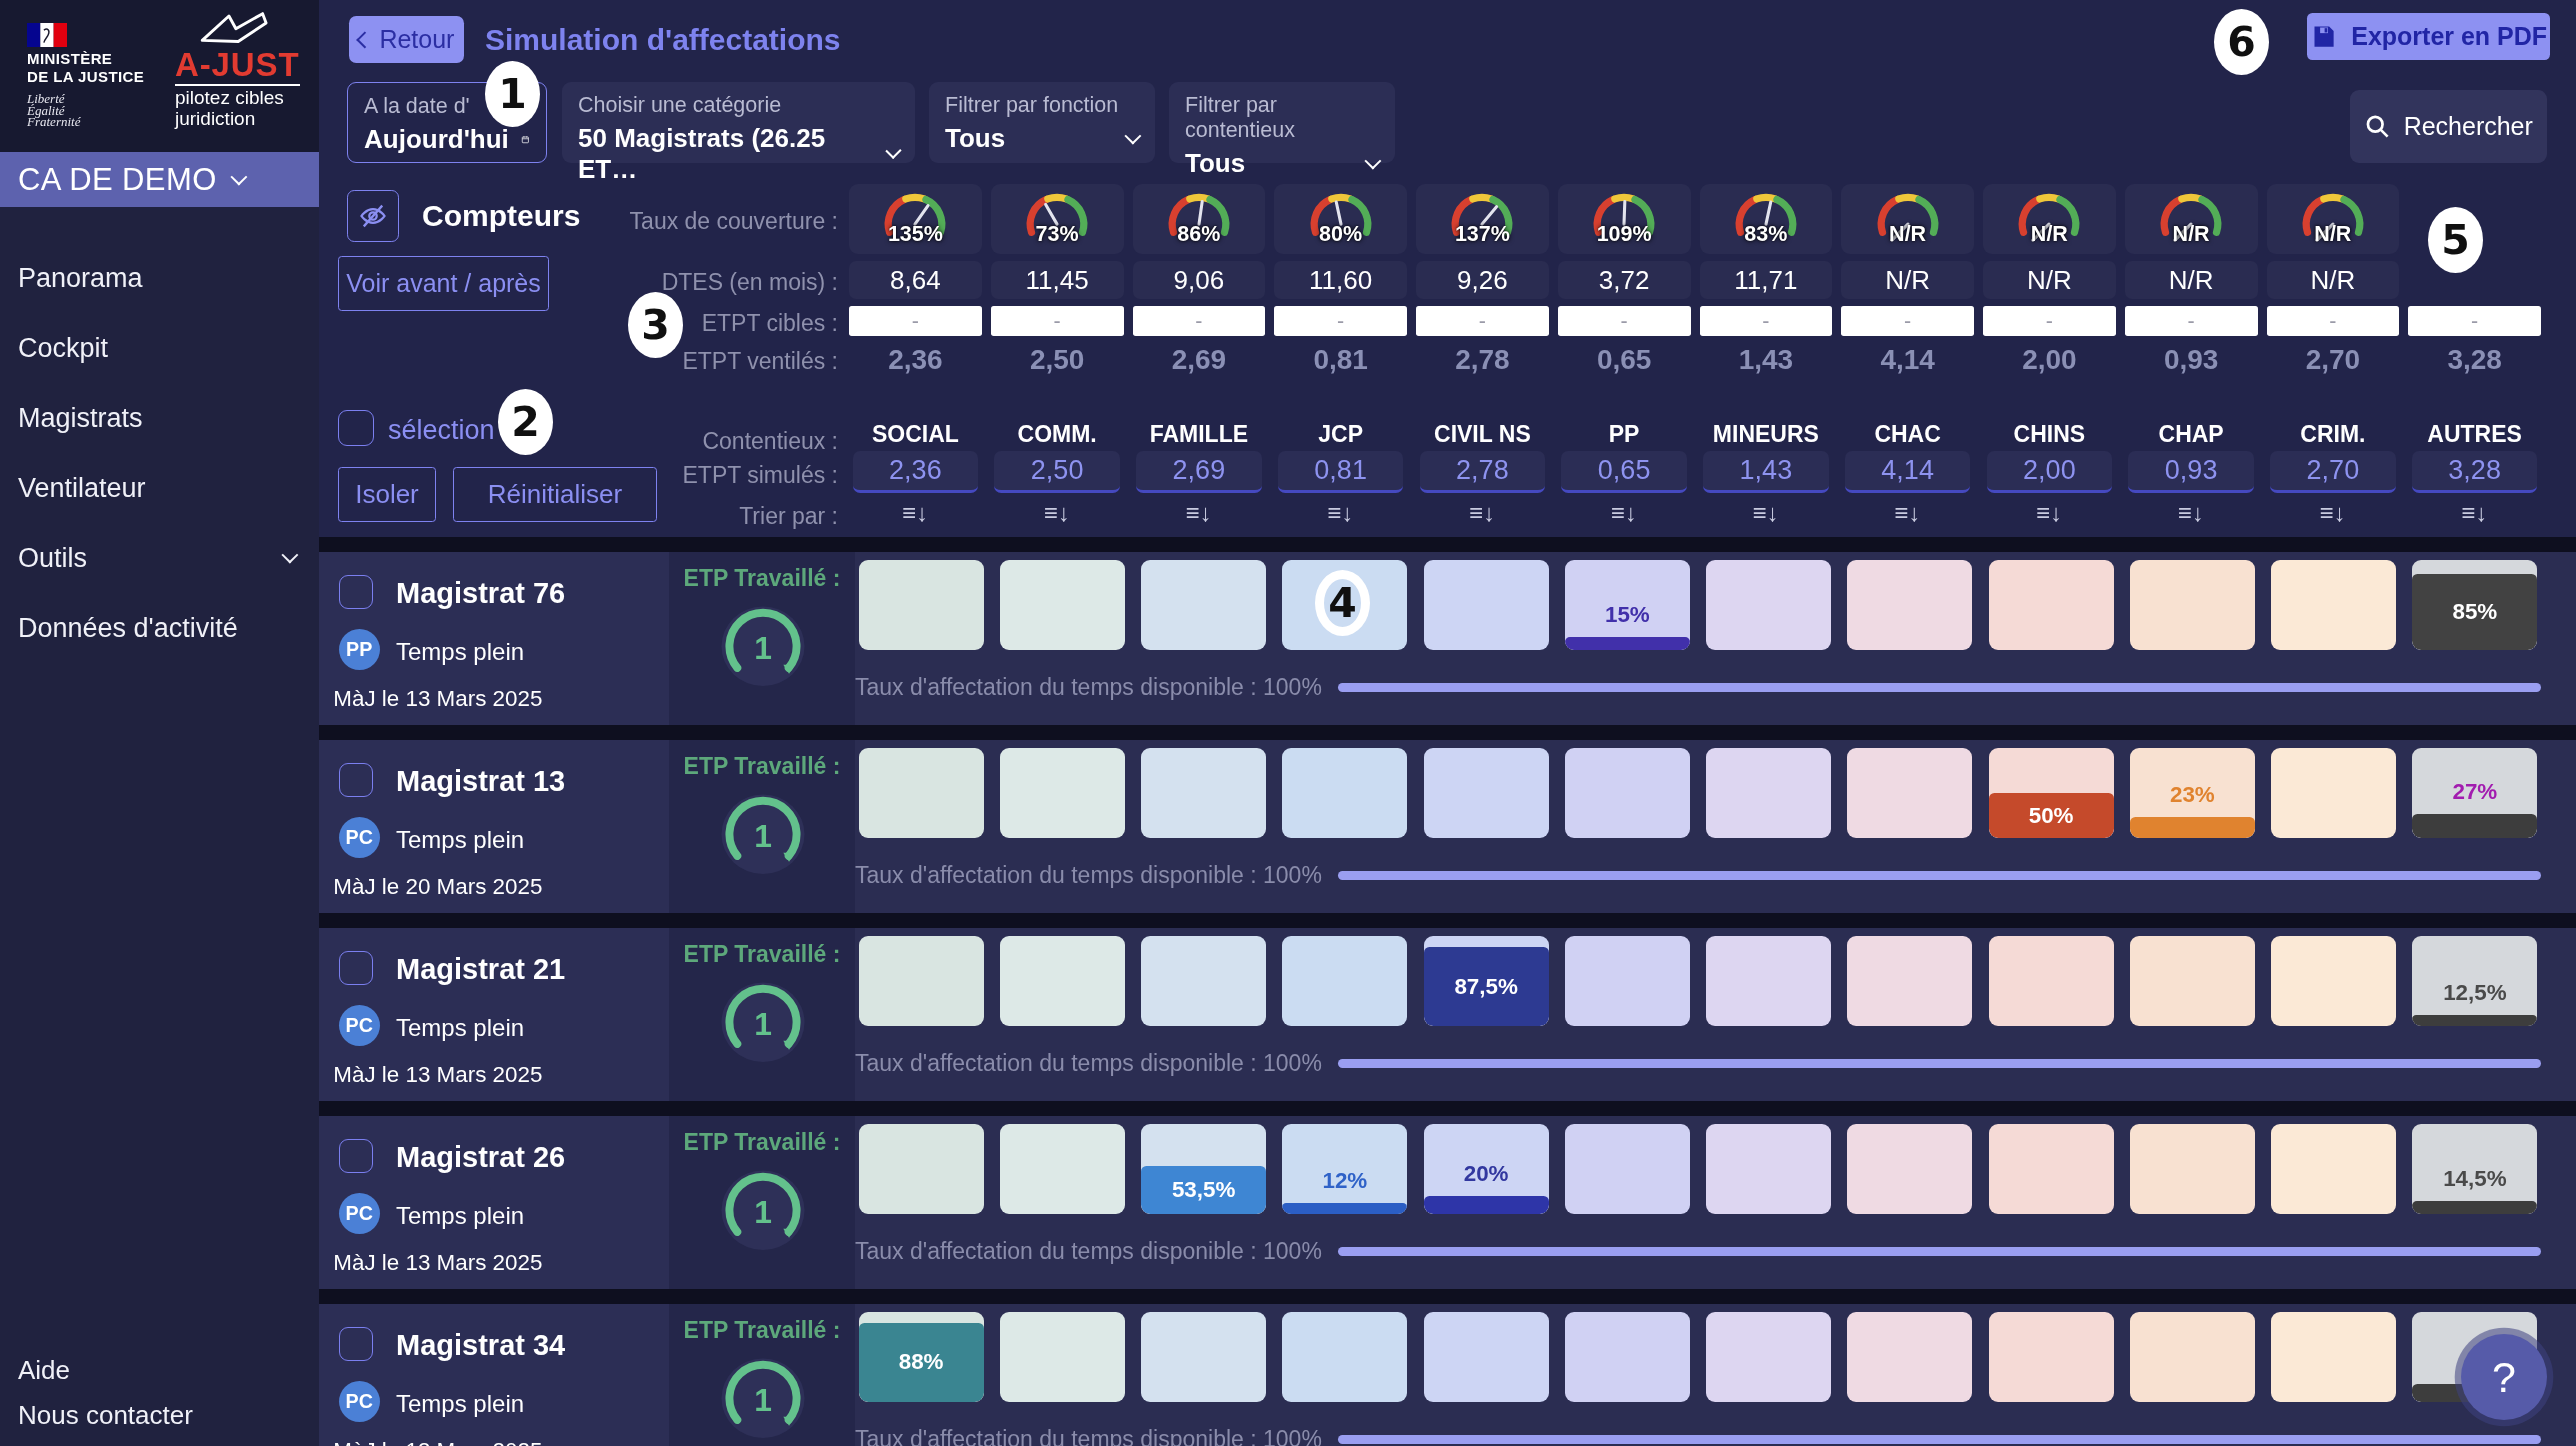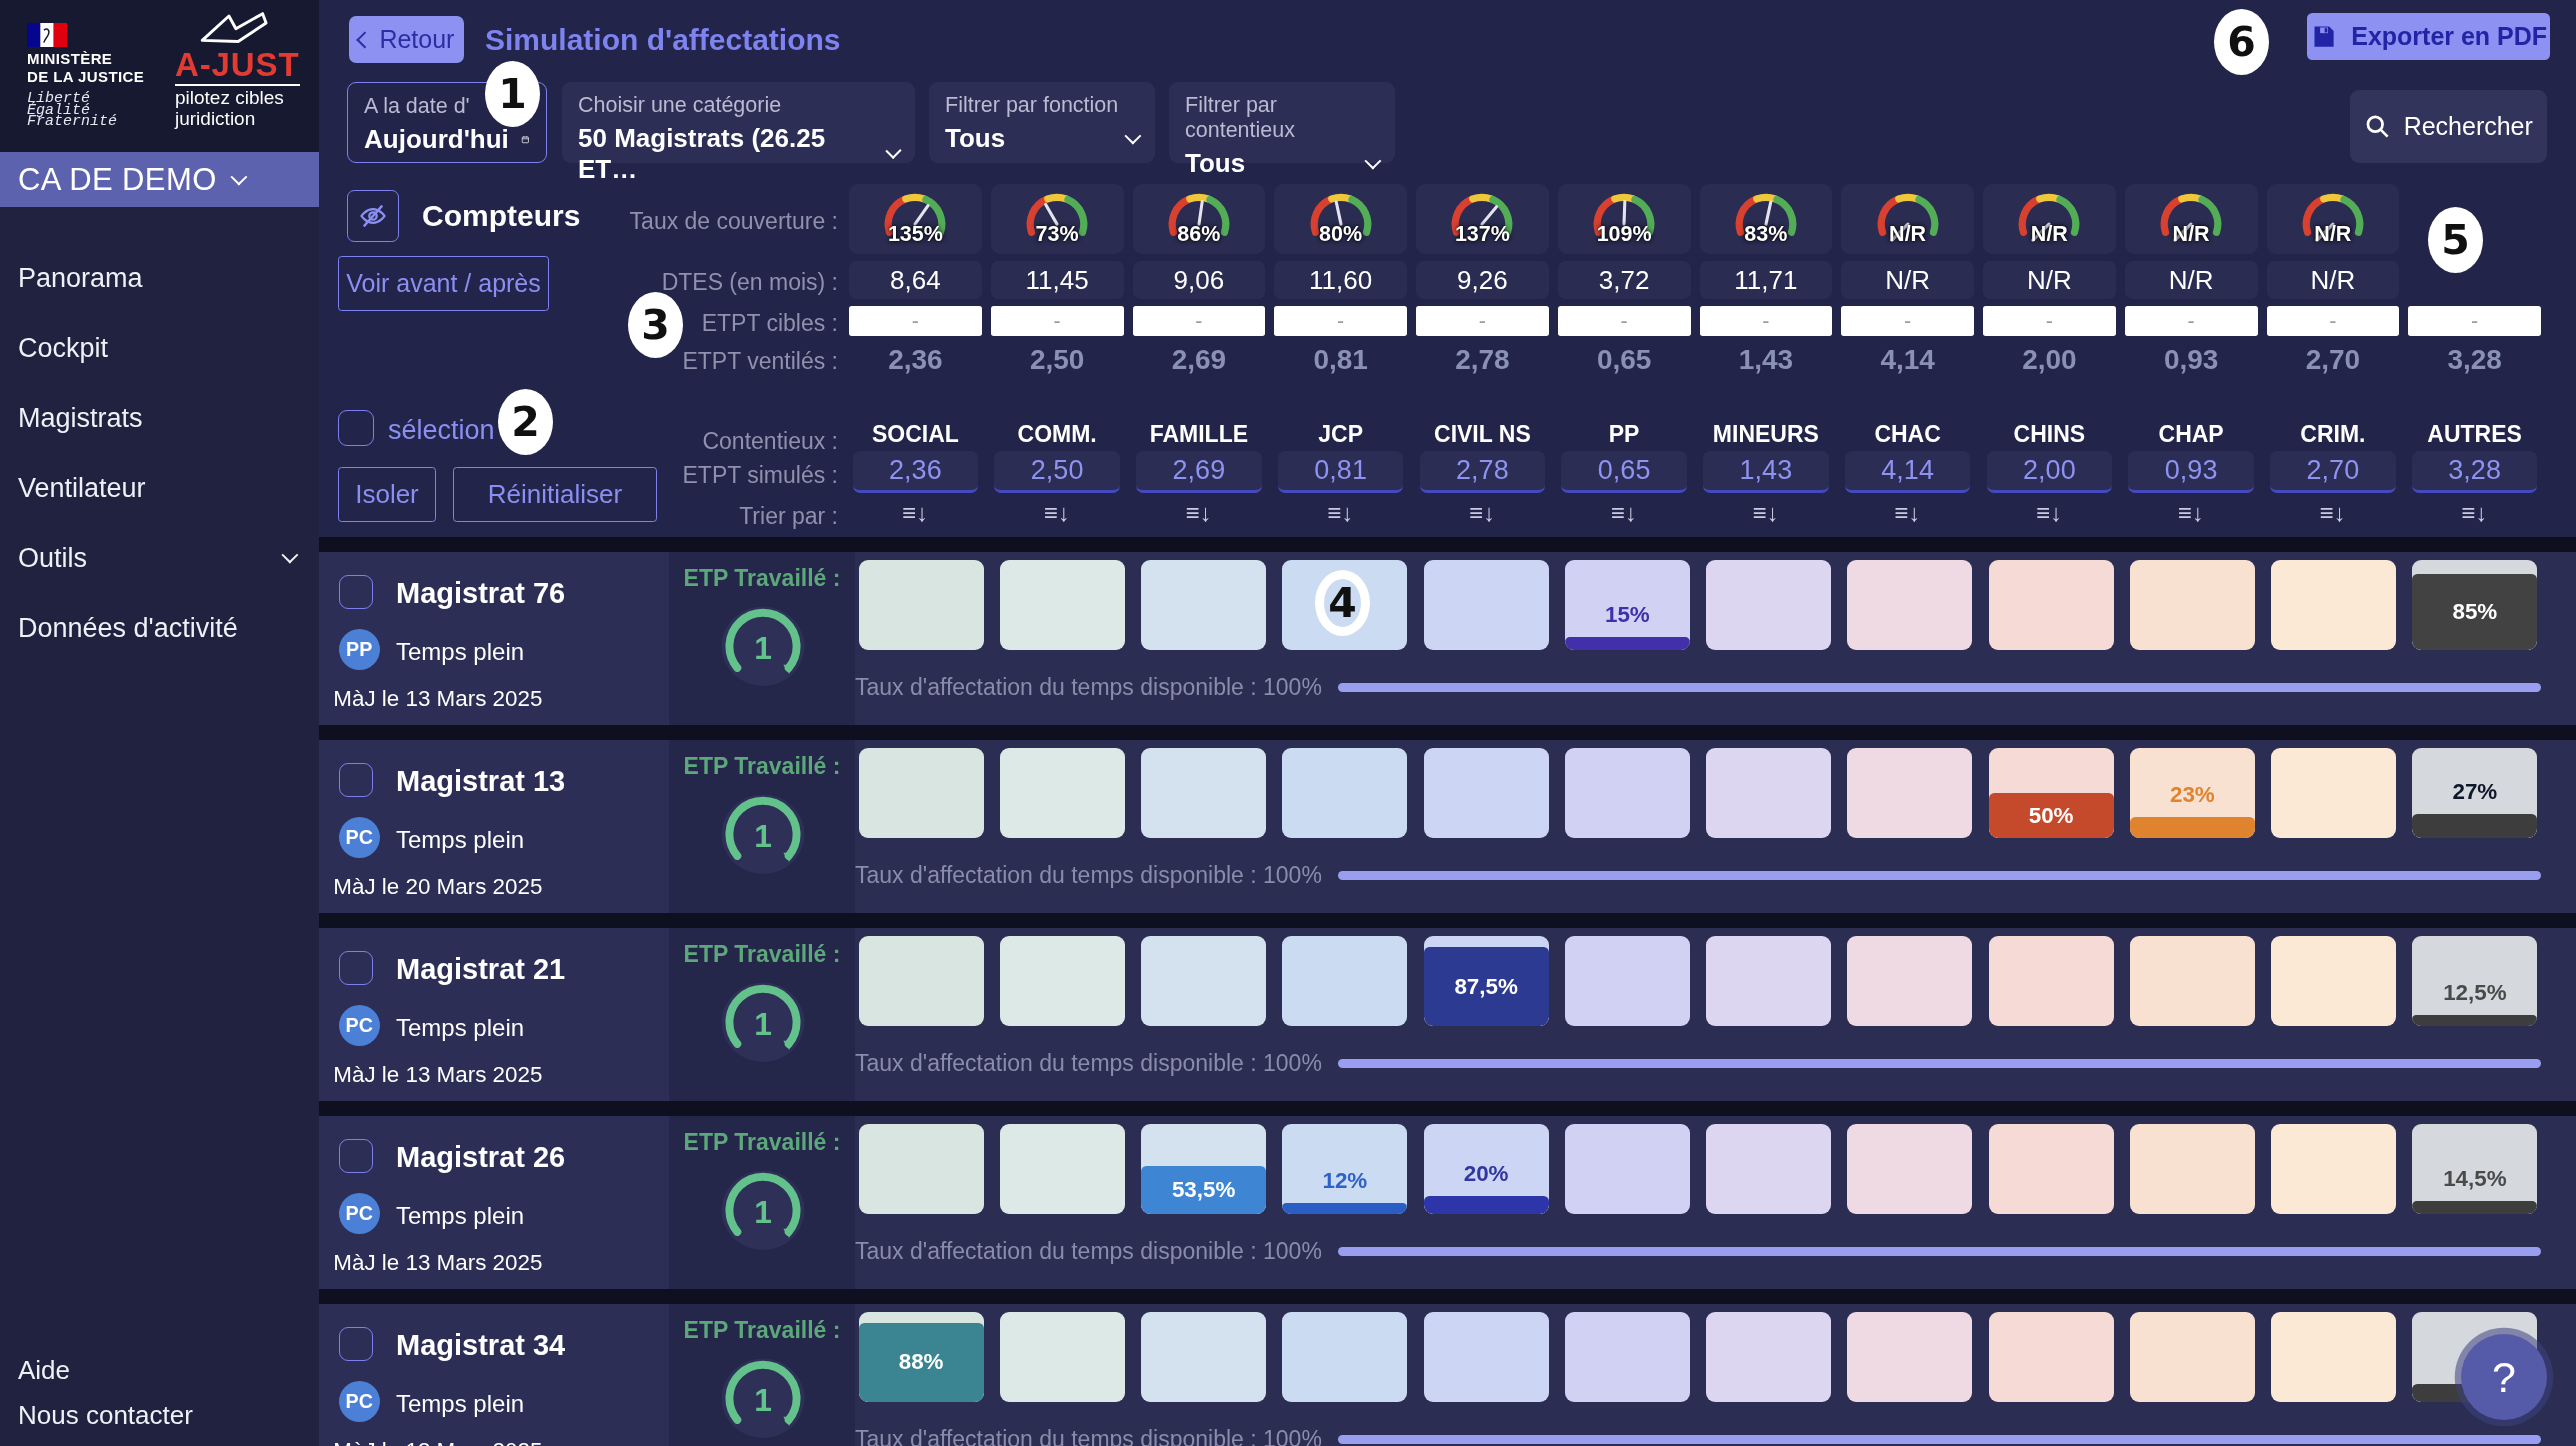--- a/index.html
+++ b/index.html
@@ -4,22 +4,22 @@
 <style>
   html,body{margin:0;padding:0;background:#0e0f1f;}
   #app{position:relative;width:2576px;height:1446px;overflow:hidden;background:#22244a;
        font-family:"Liberation Sans","DejaVu Sans",sans-serif;color:#fff;}
 
   
   .sidebar{position:absolute;left:0;top:0;width:319px;height:1446px;background:#20223f;z-index:20;}
   .logo-block{position:absolute;left:0;top:0;width:319px;height:152px;background:#171930;}
   .ministry{position:absolute;left:27px;top:23px;width:125px;}
   .ministry .mtxt{font-size:15px;font-weight:bold;line-height:18px;letter-spacing:0.4px;}
-  .ministry .motto{margin-top:7.2px;font-family:Liberation Mono, monospace;font-style:italic;
-                   font-size:15px;line-height:11.6px;color:#e8e8f0;}
+  .ministry .motto{margin-top:7.2px;font-family:Liberation Serif, serif;font-style:italic;
+                   font-size:13px;line-height:11.6px;color:#e8e8f0;}
   .ajust{position:absolute;left:175px;top:9px;width:134px;text-align:left;}
   .ajust .aname{color:#e23b31;font-size:33px;font-weight:bold;letter-spacing:0.9px;line-height:34px;
                 border-bottom:2.7px solid #fff;padding-bottom:1.8px;display:inline-block;}
   .ajust .tag{font-size:19px;line-height:20.6px;color:#fff;margin-top:2.7px;}
   .jurisdiction{position:absolute;left:0;top:152px;width:319px;height:55px;background:#5d62ae;
                 display:flex;align-items:center;padding-left:18px;box-sizing:border-box;
                 font-size:31px;font-weight:normal;letter-spacing:0.4px;}
   .nav{position:absolute;left:0;top:243px;width:319px;}
   .nav-item{height:70px;display:flex;align-items:center;justify-content:space-between;
             padding:0 23px 0 18px;font-size:27px;color:#f0f1f8;cursor:pointer;}
@@ -541,21 +541,21 @@
             <div class="cell-fill" style="height: 50%; background: rgb(197, 74, 43);"></div>
             <div class="cell-label" style="bottom: 25%; transform: translateY(50%); color: rgb(255, 255, 255);">50%</div>
           </div>
           <div class="cell" style="background: rgb(248, 225, 209);">
             <div class="cell-fill" style="height: 23%; background: rgb(224, 131, 47);"></div>
             <div class="cell-label" style="bottom: calc(23% + 9px); color: rgb(224, 131, 47);">23%</div>
           </div>
           <div class="cell" style="background: rgb(251, 233, 214);"></div>
           <div class="cell" style="background: rgb(213, 216, 220);">
             <div class="cell-fill" style="height: 27%; background: rgb(61, 61, 61);"></div>
-            <div class="cell-label" style="bottom: calc(27% + 9px); color: #0f172a; margin-top: 19px;">27%</div>
+            <div class="cell-label" style="bottom: calc(27% + 9px); color: #a21caf; margin-top: 19px;">27%</div>
           </div>
         </div>
         <div class="mag-taux">
           <span class="t">Taux d'affectation du temps disponible : 100%</span>
           <div class="bar"></div>
         </div>
       </div>
       <div class="mag-row" style="top: 928px;">
         <div class="mag-info">
           <div class="mcheck"></div>

